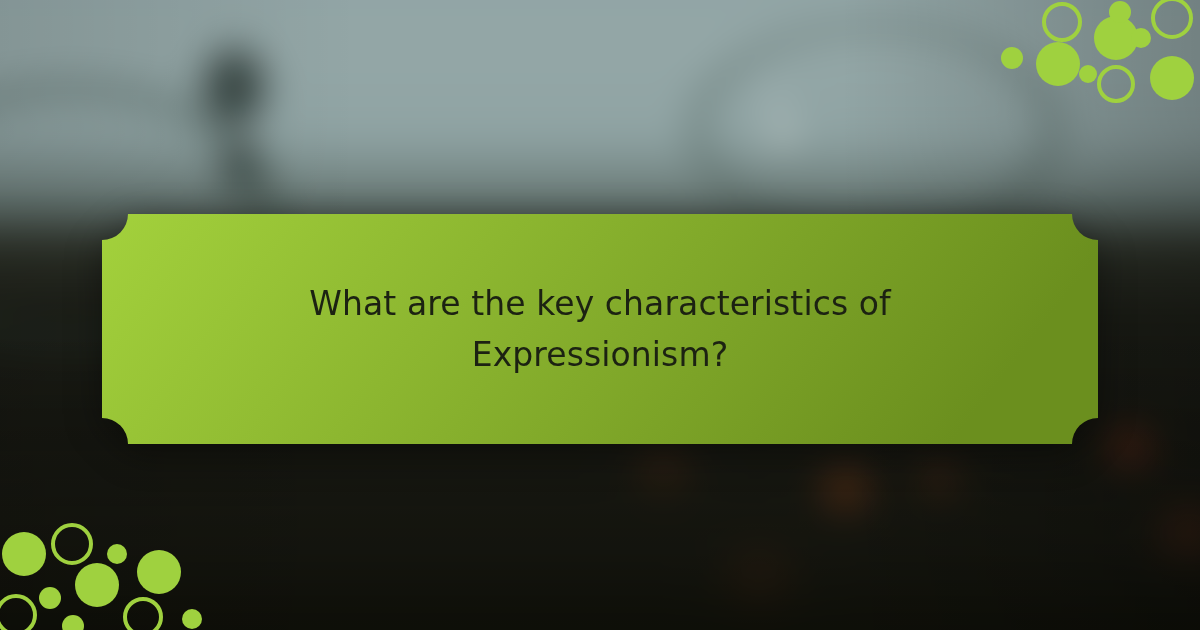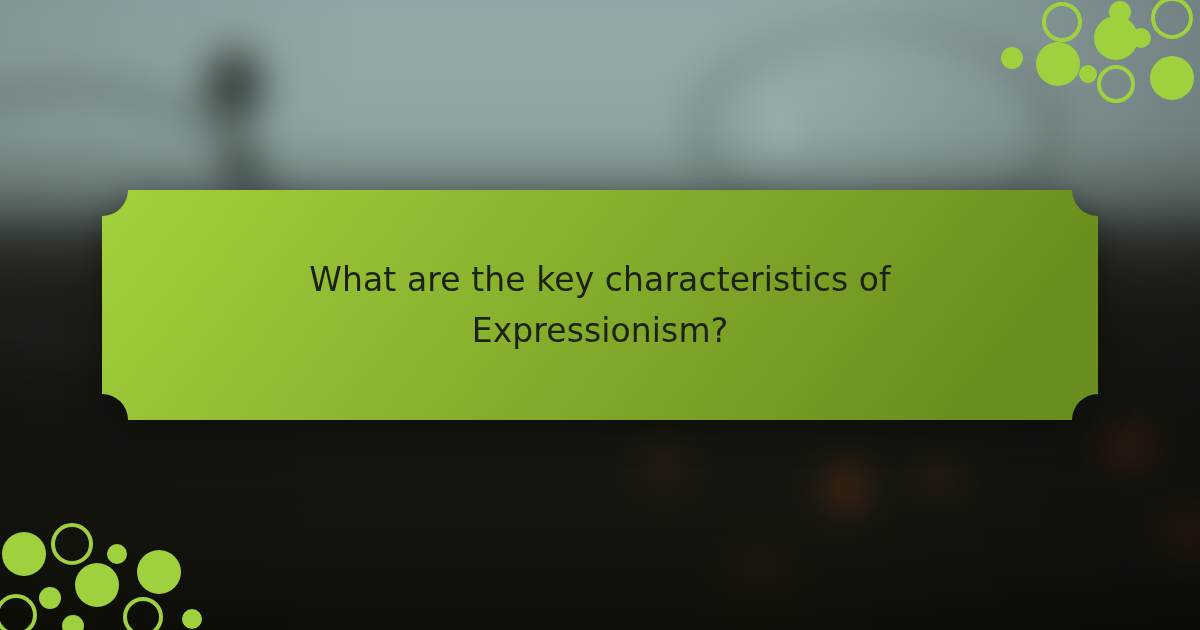--- a/index.html
+++ b/index.html
@@ -71,21 +71,21 @@
   }
   .dots svg { display: block; overflow: visible; }
 
   #dots-top-right { top: 0; right: 0; width: 210px; height: 110px; }
   #dots-bottom-left { bottom: 0; left: 0; width: 215px; height: 110px; }
 
   
   .card-wrap {
     position: absolute;
     left: 102px;
-    top: 190px;
+    top: 214px;
     width: 996px;
     height: 230px;
   }
 
   .card-shadow {
     position: absolute;
     inset: 0;
     filter: drop-shadow(0 8px 18px rgba(0,0,0,0.40));
   }
 

